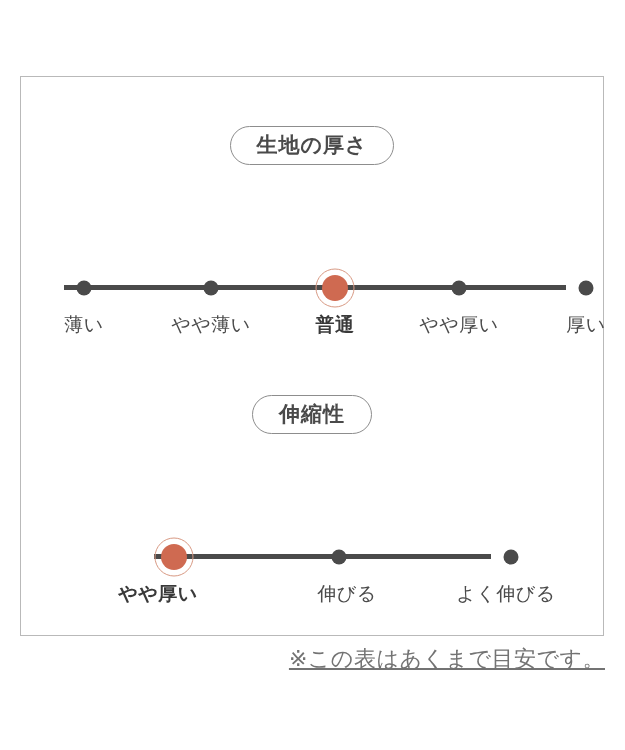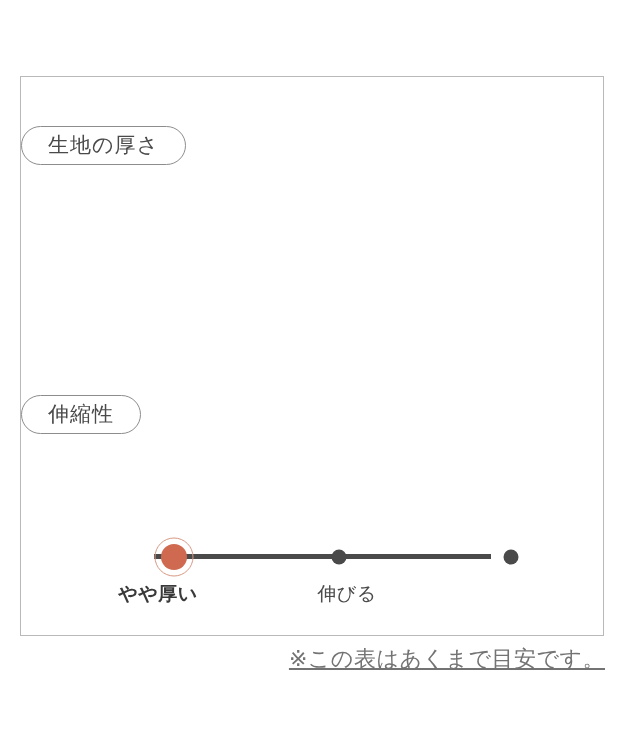--- a/index.html
+++ b/index.html
@@ -24,20 +24,22 @@
     width: 584px;
     height: 560px;
     border: 1px solid #b9b9b9;
     box-sizing: border-box;
     background: #fff;
   }
 
   
   .pill-row {
     display: flex;
+    justify-content: center;
+    font-weight: bold;
   }
   .pill {
     display: inline-block;
     border: 1.5px solid #8d8d8d;
     border-radius: 999px;
     padding: 7px 26px 9px 26px;
     font-size: 21px;
     line-height: 1;
     color: #4a4a4a;
     letter-spacing: 1px;
@@ -129,38 +131,59 @@
 <body>
 
 <div class="spec-card">
 
   <div class="scale-block thickness">
 
     <div class="pill-row">
       <span class="pill">生地の厚さ</span>
     </div>
 
+    <div class="scale-area">
+      <div class="rail"></div>
+
+      <div class="dot" style="left:63px"></div>
+
+      <div class="dot" style="left:190px"></div>
+
+      <div class="dot-ring" style="left:314px"></div>
+      <div class="dot selected" style="left:314px"></div>
+
+      <div class="dot" style="left:438px"></div>
+
+      <div class="dot" style="left:565px"></div>
+
+      <span class="tick-label" style="left:63px">薄い</span>
+      <span class="tick-label" style="left:190px">やや薄い</span>
+      <span class="tick-label selected" style="left:314px">普通</span>
+      <span class="tick-label" style="left:438px">やや厚い</span>
+      <span class="tick-label" style="left:565px">厚い</span>
+    </div>
   </div>
 
   <div class="scale-block stretch">
 
     <div class="pill-row">
       <span class="pill">伸縮性</span>
     </div>
 
     <div class="scale-area">
       <div class="rail"></div>
 
       <div class="dot-ring" style="left:153px"></div>
       <div class="dot selected" style="left:153px"></div>
 
       <div class="dot" style="left:318px"></div>
 
       <div class="dot" style="left:490px"></div>
 
       <span class="tick-label selected" style="left:137px">やや厚い</span>
       <span class="tick-label" style="left:326px">伸びる</span>
+      <span class="tick-label" style="left:485px">よく伸びる</span>
     </div>
   </div>
 
 </div>
 
 <div class="footnote">※この表はあくまで目安です。</div>
 
 </body></html>

